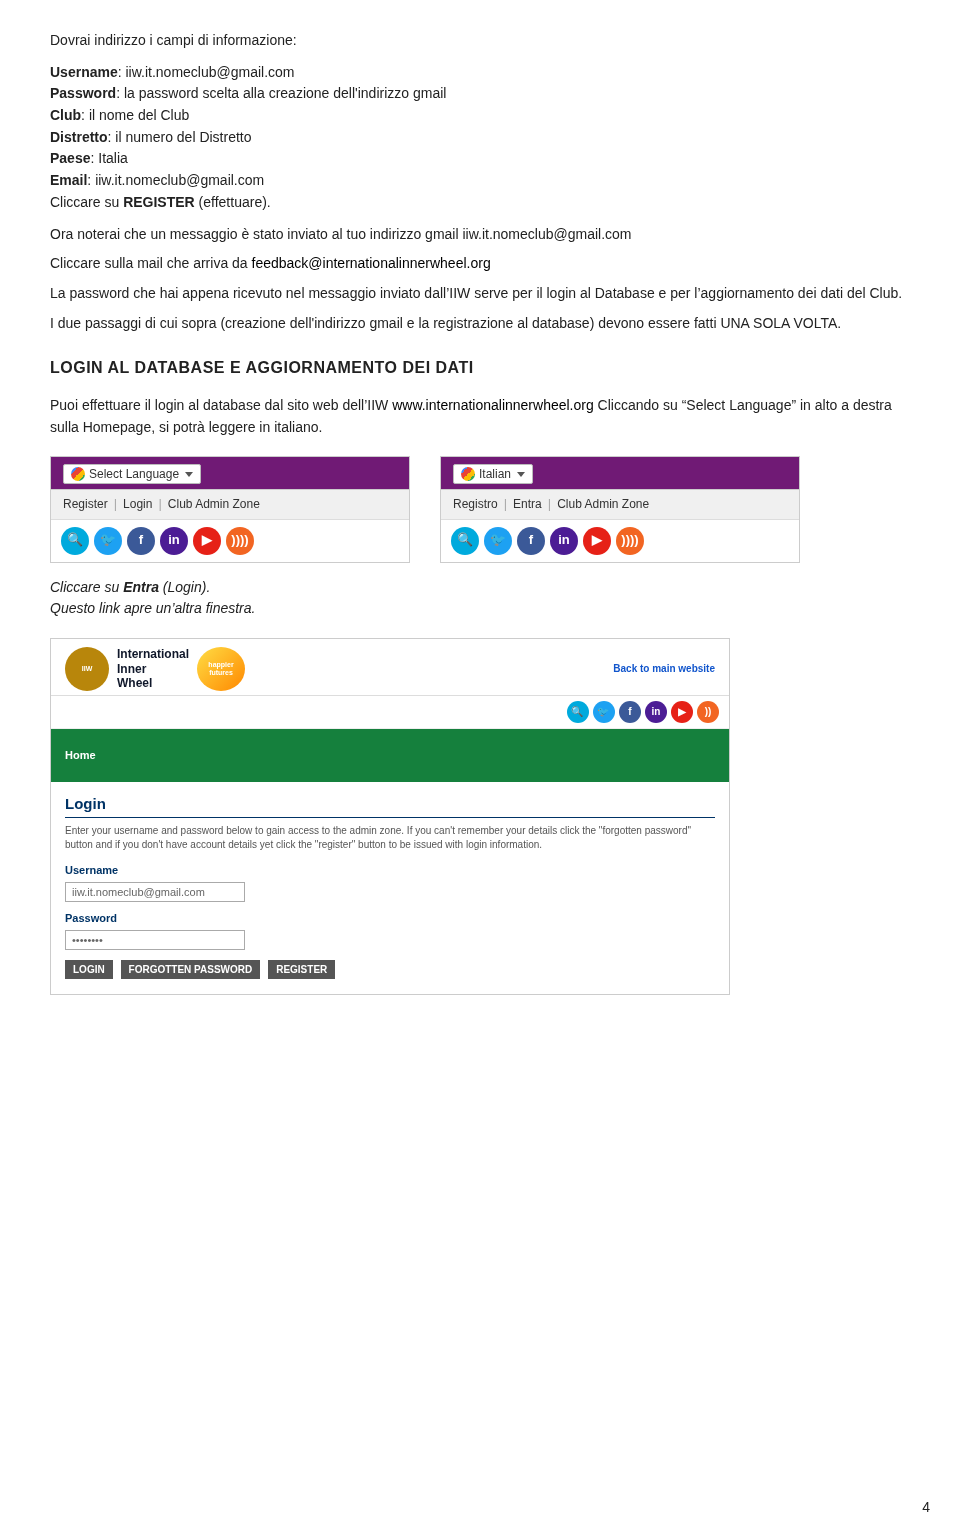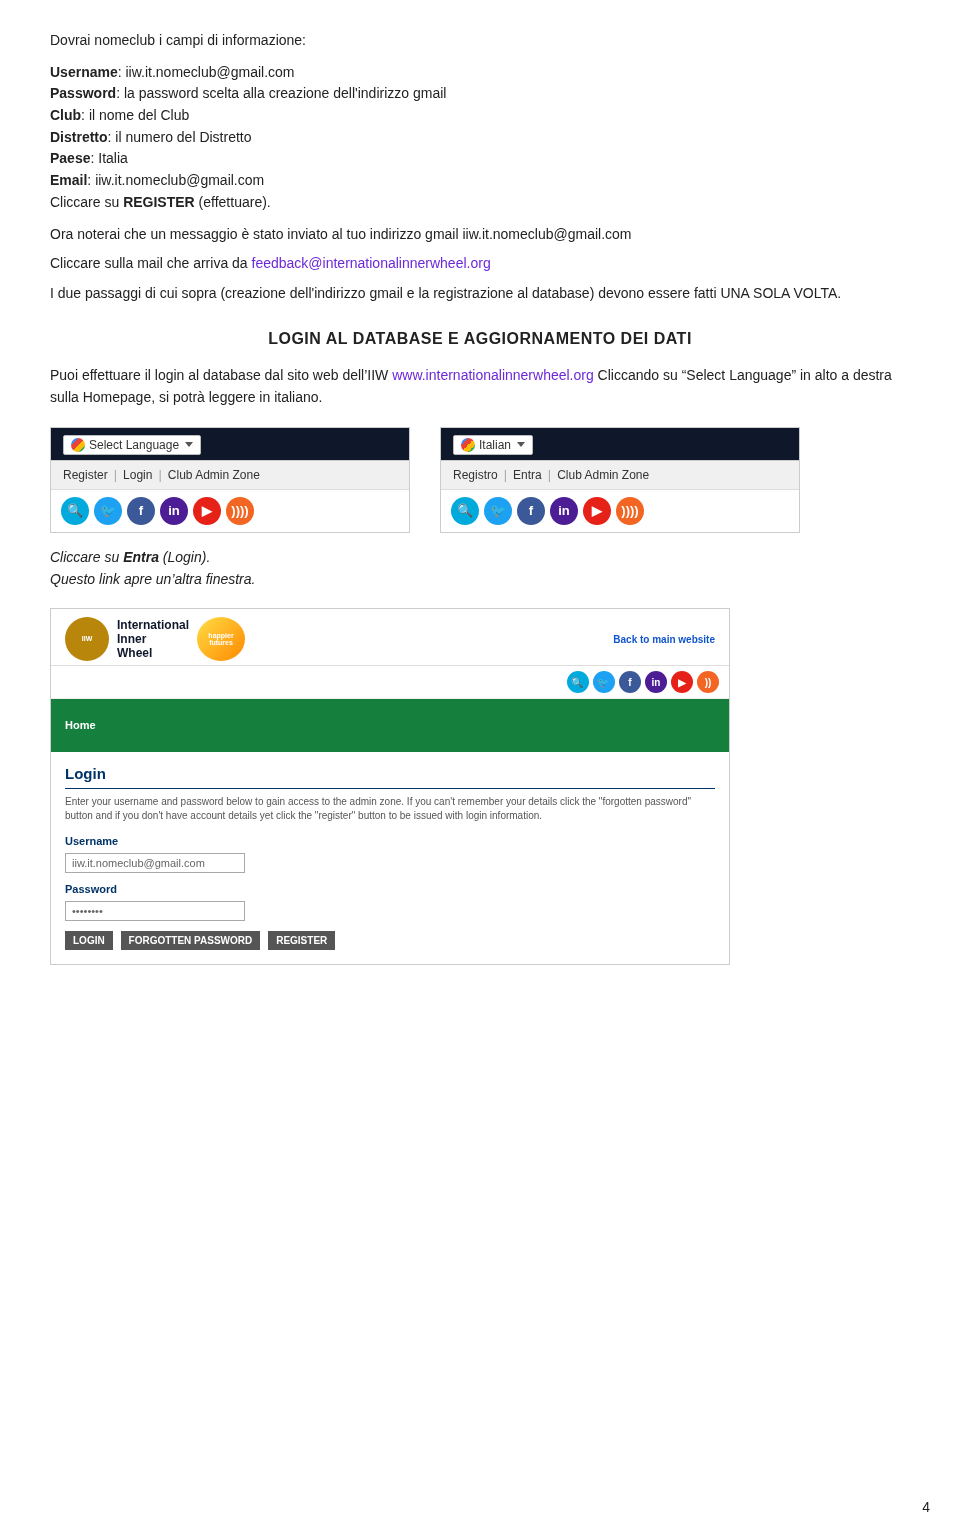--- a/index.html
+++ b/index.html
@@ -12,47 +12,47 @@
       max-width: 960px;
     }
     .main-content {
       line-height: 1.55;
     }
     p {
       margin-bottom: 10px;
     }
     .bold { font-weight: bold; }
     .section-title {
-      text-align: center;
+      text-align: left;
       font-weight: bold;
       font-size: 16px;
       margin: 22px 0 14px 0;
       letter-spacing: 0.5px;
     }
-    a { color: #6d28d9; text-decoration: none; }
+    a { color: #000000; text-decoration: none; }
 
     
     .screenshots-row {
       display: flex;
       flex-direction: row;
       gap: 30px;
       margin: 18px 0 10px 0;
       justify-content: flex-start;
       align-items: flex-start;
     }
     .screenshot-panel {
       border: 1px solid #ccc;
       background: #f7f7f7;
       padding: 0;
       min-width: 270px;
       max-width: 360px;
       flex: 1;
     }
     .screenshot-nav {
-      background: #0f172a;
+      background: #701a75;
       border-bottom: 1px solid #ccc;
       padding: 7px 12px 5px 12px;
       display: flex;
       align-items: flex-end;
       gap: 0;
     }
     .google-translate-btn {
       display: inline-flex;
       align-items: center;
       background: #fff;
@@ -277,37 +277,40 @@
     .par-spacing {
       margin-bottom: 8px;
     }
   </style>
 </head>
 <body>
 
 <div class="main-content">
 
   <p>
-    <span>Dovrai nomeclub i campi di informazione:</span>
+    <span>Dovrai indirizzo i campi di informazione:</span>
   </p>
   <p>
     <span class="bold">Username</span>: <span>iiw.it.nomeclub@gmail.com</span><br>
     <span class="bold">Password</span><span>: la password scelta alla creazione dell'indirizzo gmail</span><br>
     <span class="bold">Club</span><span>: il nome del Club</span><br>
     <span class="bold">Distretto</span><span>: il numero del Distretto</span><br>
     <span class="bold">Paese</span>: <span>Italia</span><br>
     <span class="bold">Email</span>: <span>iiw.it.nomeclub@gmail.com</span><br>
     <span>Cliccare su </span><span class="bold">REGISTER</span><span> (effettuare).</span>
   </p>
 
   <p class="par-spacing">
     <span>Ora noterai che un messaggio è stato inviato al tuo indirizzo gmail iiw.it.nomeclub@gmail.com</span>
   </p>
   <p class="par-spacing">
     <span>Cliccare sulla mail che arriva da </span><a href="#">feedback@internationalinnerwheel.org</a>
+  </p>
+  <p class="par-spacing">
+    <span>La password che hai appena ricevuto nel messaggio inviato dall’IIW serve per il login al Database e per l’aggiornamento dei dati del Club.</span>
   </p>
 
   <p class="par-spacing">
     <span>I due passaggi di cui sopra (creazione dell'indirizzo gmail e la registrazione al database) devono essere fatti UNA SOLA VOLTA.</span>
   </p>
 
   <div class="section-title">LOGIN AL DATABASE E AGGIORNAMENTO DEI DATI</div>
 
   <p class="par-spacing">
     <span>Puoi effettuare il login al database dal sito web dell’IIW </span><a href="#">www.internationalinnerwheel.org</a><span> Cliccando su “Select Language” in alto a destra sulla Homepage, si potrà leggere in italiano.</span>

